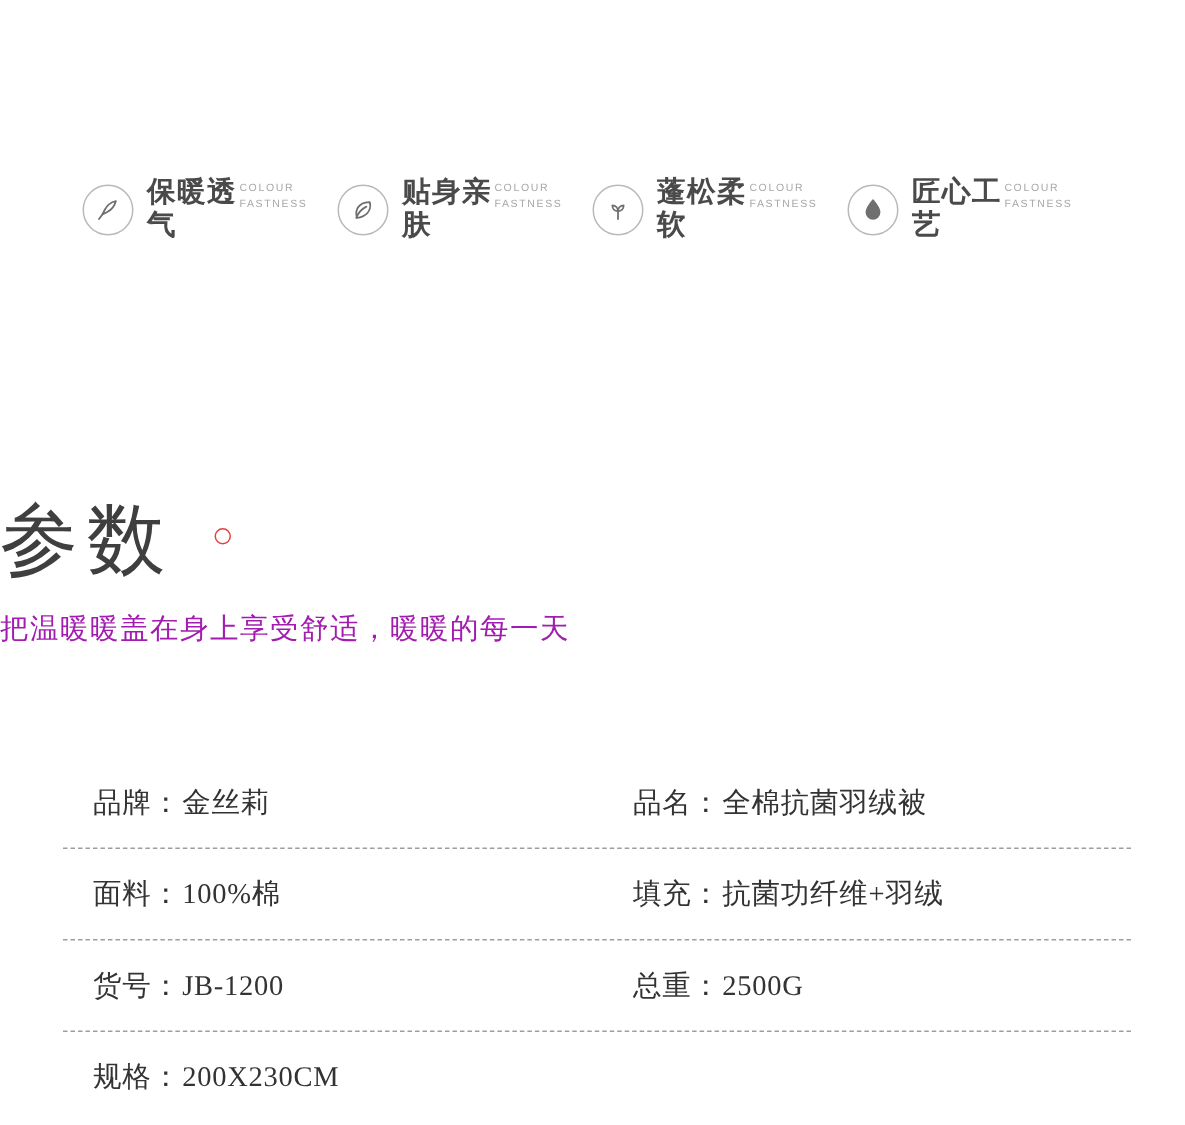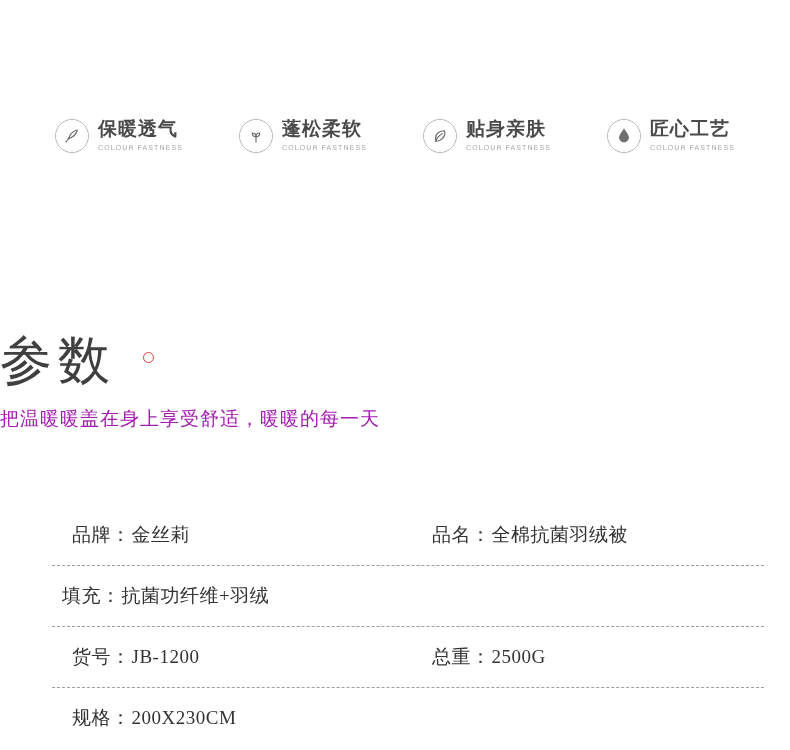--- a/index.html
+++ b/index.html
@@ -38,21 +38,21 @@
     border-radius: 50%;
     border: 1.5px solid #b9b9b9;
     display: flex;
     align-items: center;
     justify-content: center;
     flex: 0 0 auto;
   }
   .feature-icon svg { display: block; }
   .feature-text {
     display: flex;
-    flex-direction: column;
+    flex-direction: row;
     justify-content: center;
   }
   .feature-title {
     font-family: "Liberation Sans", sans-serif;
     font-size: 19px;
     font-weight: bold;
     color: #4a4a4a;
     letter-spacing: 1px;
     line-height: 22px;
   }
@@ -97,21 +97,21 @@
     font-family: "Liberation Serif", serif;
     font-size: 19px;
     color: #a21caf;
     letter-spacing: 1px;
   }
 
   
   .specs {
     position: absolute;
     top: 505px;
-    left: 52px;
+    left: 42px;
     width: 712px;
   }
   .spec-row {
     display: flex;
     height: 60px;
     align-items: center;
     position: relative;
   }
   .spec-row + .spec-row {
     border-top: 1px dashed #9e9e9e;
@@ -146,40 +146,40 @@
     </span>
     <span class="feature-text">
       <span class="feature-title">保暖透气</span>
       <span class="feature-sub">COLOUR FASTNESS</span>
     </span>
   </div>
 
   <div class="feature">
     <span class="feature-icon">
       <svg width="18" height="18" viewBox="0 0 24 24" fill="none" stroke="#6f6f6f" stroke-width="1.6" stroke-linecap="round" stroke-linejoin="round">
+        <path d="M18 5C11 5 6 9 6 15c0 2 1 4 1 4s9-1 11-8c1-3 0-6 0-6z"></path>
+        <path d="M6 19c2-5 5-8 9-10"></path>
+      </svg>
+    </span>
+    <span class="feature-text">
+      <span class="feature-title">贴身亲肤</span>
+      <span class="feature-sub">COLOUR FASTNESS</span>
+    </span>
+  </div>
+
+  <div class="feature">
+    <span class="feature-icon">
+      <svg width="18" height="18" viewBox="0 0 24 24" fill="none" stroke="#6f6f6f" stroke-width="1.6" stroke-linecap="round" stroke-linejoin="round">
         <path d="M12 20v-7"></path>
         <path d="M12 13c0-3-2-5-5-5 0 3 2 5 5 5z"></path>
         <path d="M12 13c0-3 2-5 5-5 0 3-2 5-5 5z"></path>
       </svg>
     </span>
     <span class="feature-text">
       <span class="feature-title">蓬松柔软</span>
-      <span class="feature-sub">COLOUR FASTNESS</span>
-    </span>
-  </div>
-
-  <div class="feature">
-    <span class="feature-icon">
-      <svg width="18" height="18" viewBox="0 0 24 24" fill="none" stroke="#6f6f6f" stroke-width="1.6" stroke-linecap="round" stroke-linejoin="round">
-        <path d="M18 5C11 5 6 9 6 15c0 2 1 4 1 4s9-1 11-8c1-3 0-6 0-6z"></path>
-        <path d="M6 19c2-5 5-8 9-10"></path>
-      </svg>
-    </span>
-    <span class="feature-text">
-      <span class="feature-title">贴身亲肤</span>
       <span class="feature-sub">COLOUR FASTNESS</span>
     </span>
   </div>
 
   <div class="feature">
     <span class="feature-icon">
       <svg width="18" height="18" viewBox="0 0 24 24" fill="#6f6f6f" stroke="#6f6f6f" stroke-width="1.2" stroke-linecap="round" stroke-linejoin="round">
         <path d="M12 3s6 7 6 11a6 6 0 0 1-12 0c0-4 6-11 6-11z"></path>
       </svg>
     </span>
@@ -206,20 +206,24 @@
       <span class="spec-label">品牌：</span>
       <span class="spec-value">金丝莉</span>
     </div>
     <div class="spec-cell right">
       <span class="spec-label">品名：</span>
       <span class="spec-value">全棉抗菌羽绒被</span>
     </div>
   </div>
 
   <div class="spec-row">
+    <div class="spec-cell left">
+      <span class="spec-label">面料：</span>
+      <span class="spec-value">100%棉</span>
+    </div>
     <div class="spec-cell right">
       <span class="spec-label">填充：</span>
       <span class="spec-value">抗菌功纤维+羽绒</span>
     </div>
   </div>
 
   <div class="spec-row">
     <div class="spec-cell left">
       <span class="spec-label">货号：</span>
       <span class="spec-value">JB-1200</span>

